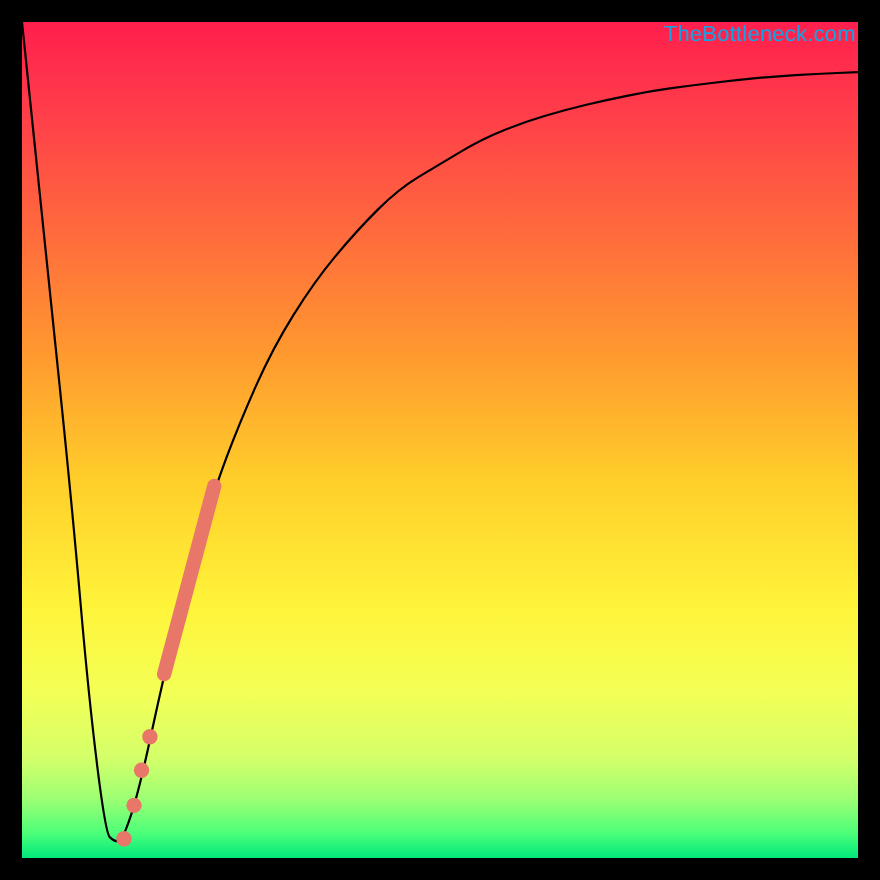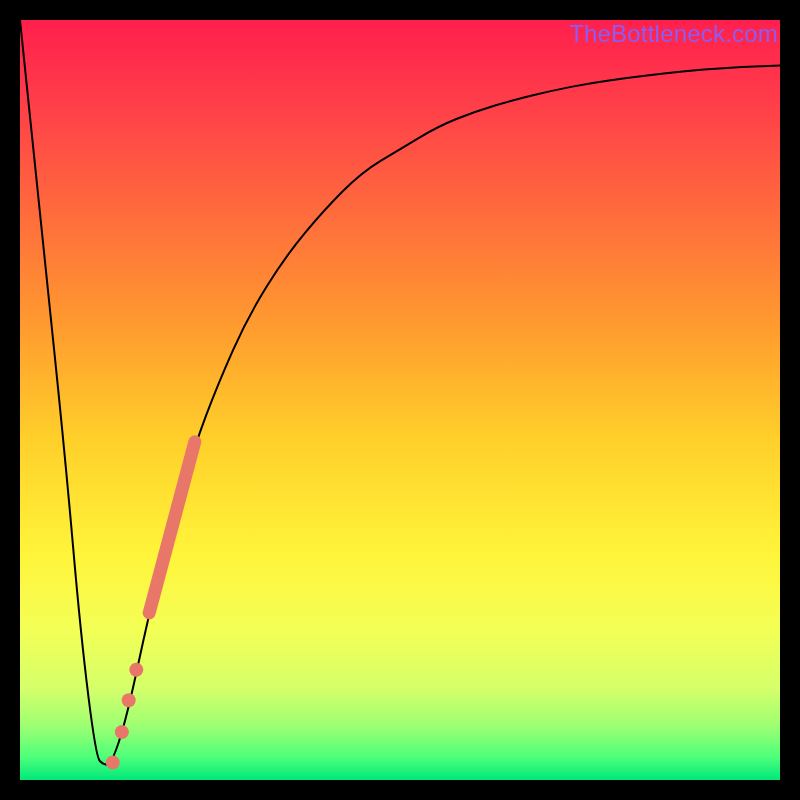--- a/index.html
+++ b/index.html
@@ -23,22 +23,22 @@
     position: absolute;
     left: 0;
     top: 0;
     width: 760px;
     height: 760px;
   }
   .watermark {
     position: absolute;
     top: 0;
     right: 2px;
-    color: #8b5cf6;
-    font-size: 24px;
+    color: #0ea5e9;
+    font-size: 20px;
     font-weight: 500;
     letter-spacing: 0.2px;
     z-index: 10;
     user-select: none;
   }
   svg { display: block; }
 </style>
 </head>
 <body>
 

